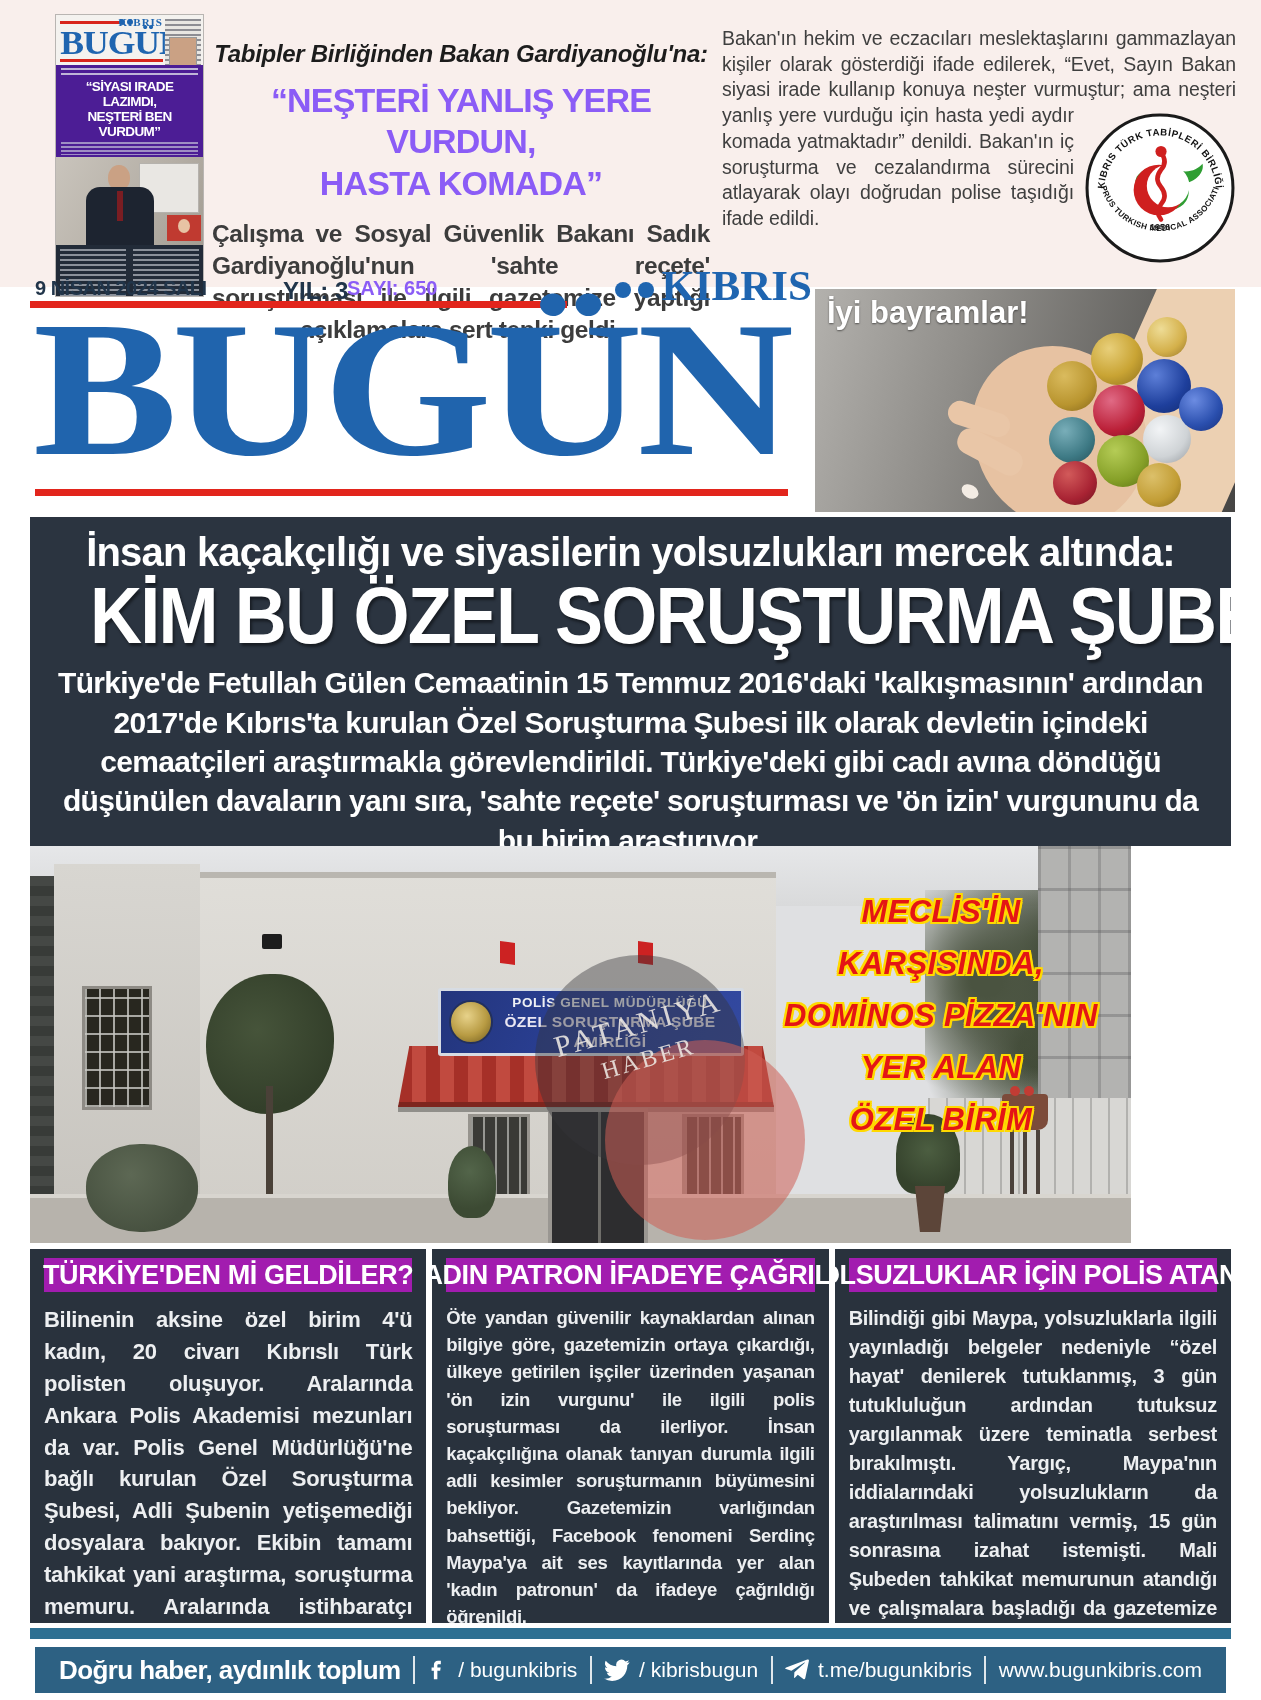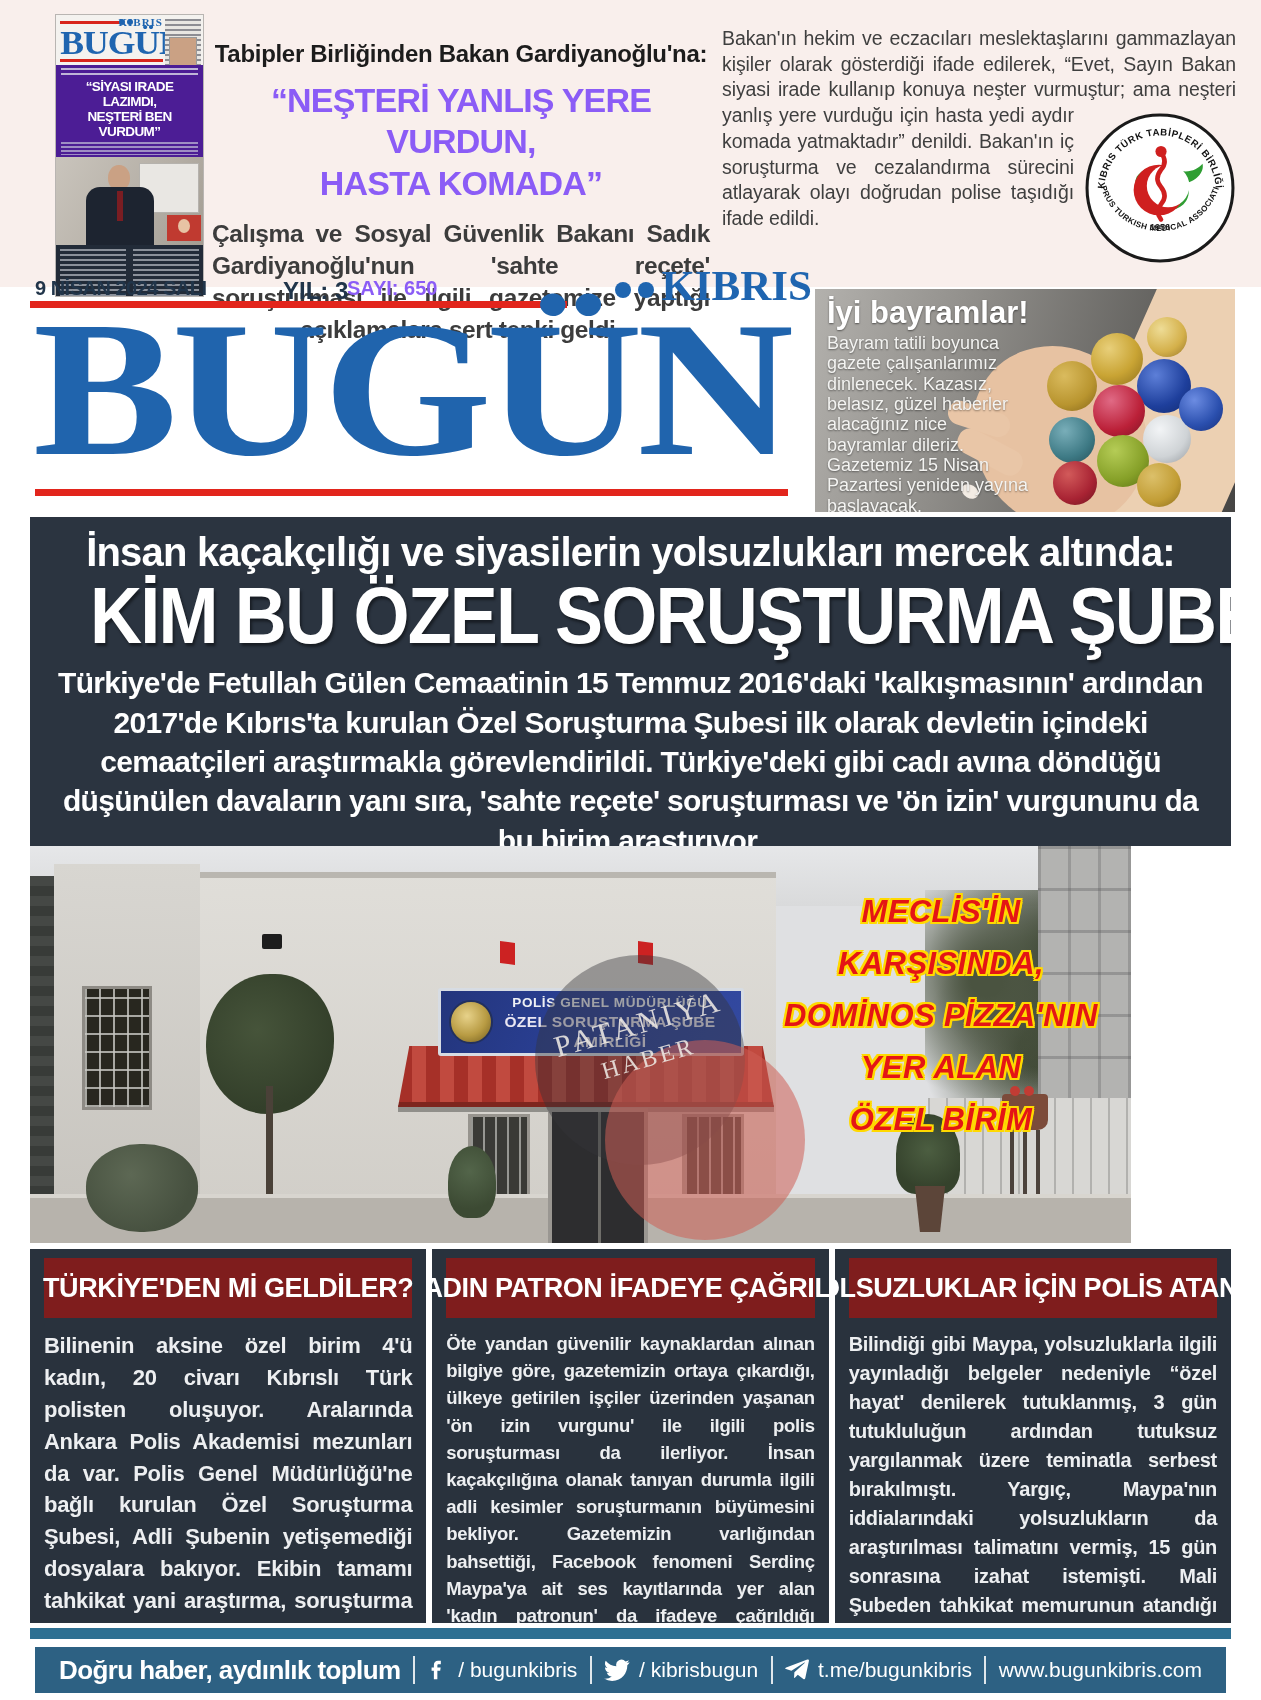--- a/index.html
+++ b/index.html
@@ -33,21 +33,21 @@
   .t-suit{position:absolute;left:30px;top:30px;width:68px;height:58px;border-radius:14px 14px 0 0;background:#1d2430;}
   .t-tie{position:absolute;left:61px;top:34px;width:6px;height:30px;background:#7a1d22;}
   .t-redbox{position:absolute;right:2px;top:58px;width:34px;height:26px;background:#c03a30;}
   .t-redbox i{position:absolute;left:11px;top:4px;width:12px;height:14px;border-radius:50%;background:#e7c3a4;}
   .t-body{position:relative;height:64px;background:#222b38;}
   .t-bcol{position:absolute;top:4px;width:66px;height:56px;background:
       repeating-linear-gradient(180deg,rgba(225,228,235,.55) 0 2px,transparent 2px 5px);}
 
   
   .tc{position:absolute;left:212px;top:40px;width:498px;text-align:center;}
-  .tc-kicker{font-size:24px;font-weight:bold;color:#1c1c1c;letter-spacing:-0.3px;}
+  .tc-kicker{font-size:24px;font-weight:bold;color:#1c1c1c;letter-spacing:-0.3px;font-style:italic;}
   .tc-head{margin-top:12px;font-size:34px;font-weight:bold;color:#8b5cf6;line-height:1.22;letter-spacing:-0.8px;}
   .tc-deck{margin-top:14px;font-size:24.5px;font-weight:bold;color:#3c3c3c;line-height:1.3;
            text-align:justify;text-align-last:center;letter-spacing:-0.4px;}
 
   
   .tr{position:absolute;left:722px;top:26px;width:514px;height:256px;font-size:19.5px;line-height:1.32;
       color:#3f3f3f;text-align:justify;letter-spacing:-0.1px;}
   .tr-spacer{float:right;width:0;height:86px;}
   .tr-logo{float:right;clear:right;width:152px;height:152px;margin:0 0 4px 10px;}
 
@@ -166,21 +166,21 @@
   .p-wmt1{font-size:30px;letter-spacing:4px;}
   .p-wmt2{font-size:24px;letter-spacing:3px;margin-top:6px;}
   .p-ov{position:absolute;left:735px;top:40px;width:352px;z-index:5;text-align:center;
       font-style:italic;font-weight:bold;font-size:31px;line-height:1.68;color:#e41515;letter-spacing:0.4px;
       text-shadow:-2px -2px 0 #ffd900,2px -2px 0 #ffd900,-2px 2px 0 #ffd900,2px 2px 0 #ffd900,
                   0 -2px 0 #ffd900,0 2px 0 #ffd900,-2px 0 0 #ffd900,2px 0 0 #ffd900;}
 
   
   .cols{position:absolute;left:30px;top:1249px;width:1201px;height:374px;display:flex;gap:6px;}
   .col{flex:1;background:#29323d;padding:9px 14px 10px 14px;overflow:hidden;}
-  .col-h{height:60px;background:#7f1d1d;color:#fff;font-weight:bold;font-size:27px;letter-spacing:-0.4px;
+  .col-h{height:34px;background:#a21caf;color:#fff;font-weight:bold;font-size:27px;letter-spacing:-0.4px;
          display:flex;align-items:center;justify-content:center;white-space:nowrap;}
   .col-b{margin:12px 0 0 0;color:#edeff1;font-weight:bold;text-align:justify;letter-spacing:-0.3px;}
   .cb0{font-size:22px;line-height:1.45;}
   .cb1{font-size:18.5px;line-height:1.47;}
   .cb2{font-size:20px;line-height:1.45;}
 
   
   .tealrule{position:absolute;left:30px;top:1628px;width:1201px;height:11px;background:#2e7092;}
   .footer{position:absolute;left:35px;top:1647px;width:1191px;height:46px;background:#2d6183;color:#fff;
           display:flex;align-items:center;justify-content:space-between;padding:0 24px;box-sizing:border-box;}
@@ -289,21 +289,20 @@
     <i class="candy c3"></i>
     <i class="candy c4"></i>
     <i class="candy c5"></i>
     <i class="candy c6"></i>
     <i class="candy c7"></i>
     <i class="candy c8"></i>
     <i class="candy c9"></i>
     <i class="candy c11"></i>
     <i class="candy c12"></i>
     <div class="h-title">İyi bayramlar!</div>
-    <div class="h-body">Bayram tatili boyunca gazete çalışanlarımız dinlenecek. Kazasız, belasız, güzel haberler alacağınız nice bayramlar dileriz. Gazetemiz 15 Nisan Pazartesi yeniden yayına başlayacak.</div>
   </div>
 
   <div class="lead">
     <div class="lead-kicker">İnsan kaçakçılığı ve siyasilerin yolsuzlukları mercek altında:</div>
     <div class="lead-head">KİM BU ÖZEL SORUŞTURMA ŞUBESİ?</div>
     <div class="lead-deck">Türkiye'de Fetullah Gülen Cemaatinin 15 Temmuz 2016'daki 'kalkışmasının' ardından 2017'de Kıbrıs'ta kurulan Özel Soruşturma Şubesi ilk olarak devletin içindeki cemaatçileri araştırmakla görevlendirildi. Türkiye'deki gibi cadı avına döndüğü düşünülen davaların yanı sıra, 'sahte reçete' soruşturması ve 'ön izin' vurgununu da bu birim araştırıyor.</div>
   </div>
 
   <div class="photo">
     <div class="p-sky"></div>

